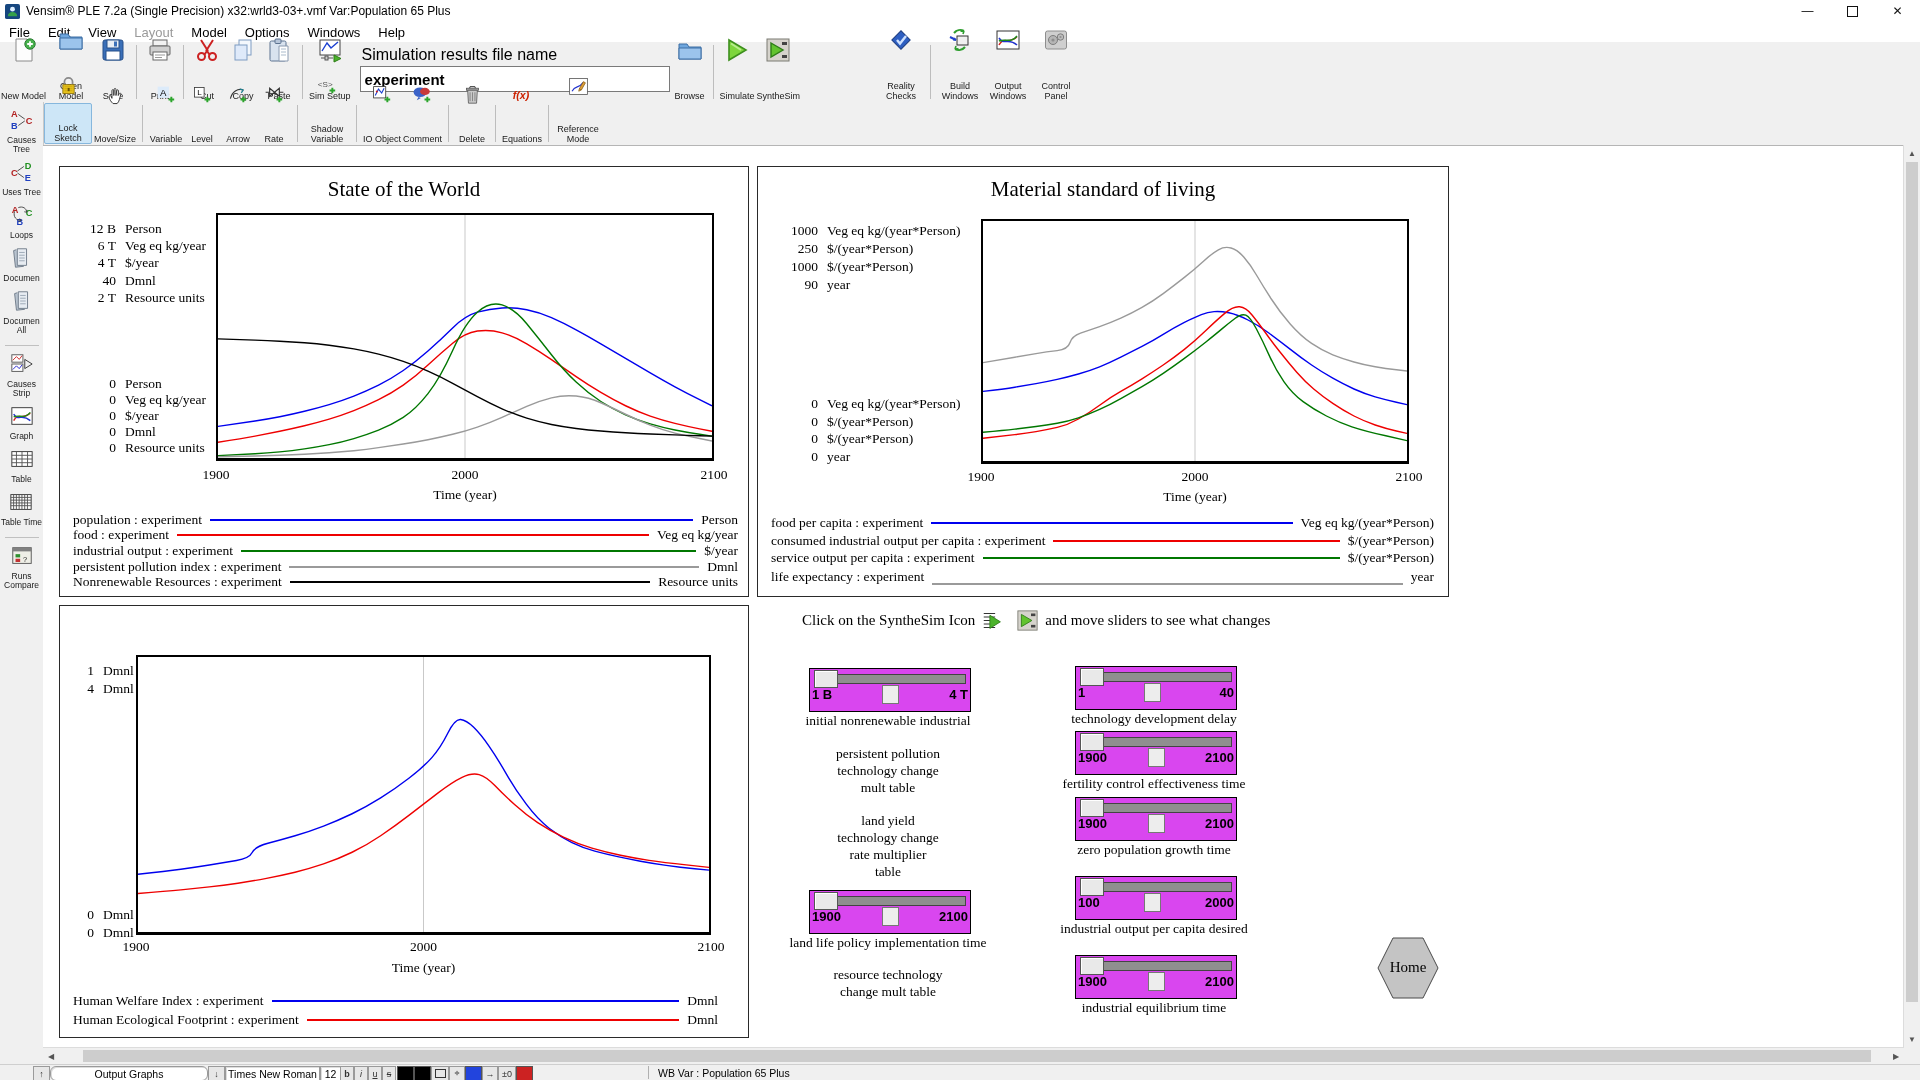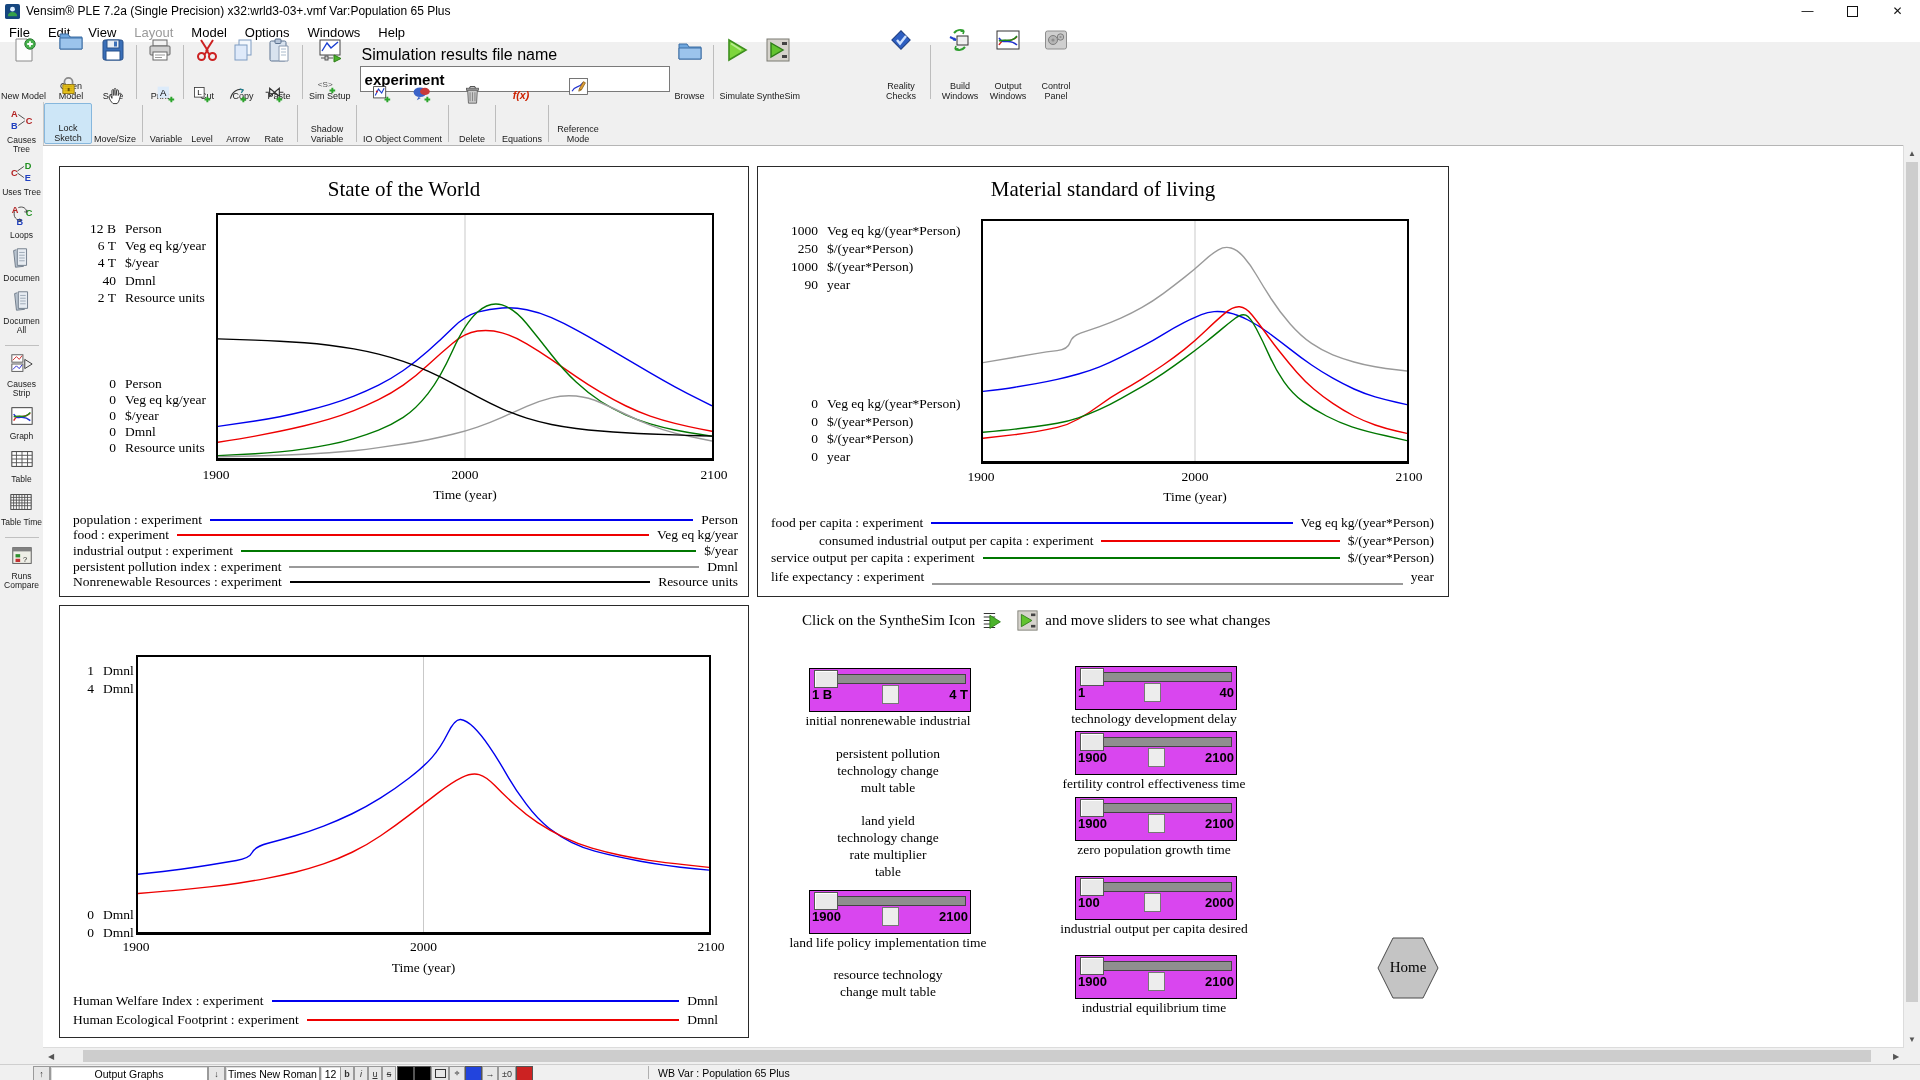--- a/index.html
+++ b/index.html
@@ -667,21 +667,21 @@
         <span class="xtick" style="left: 223px; top: 302px;">1900</span>
         <span class="xtick" style="left: 437px; top: 302px;">2000</span>
         <span class="xtick" style="left: 651px; top: 302px;">2100</span>
         <span class="xaxis-label" style="left: 437px; top: 322px;">Time (year)</span>
         <div class="legend-block" style="left: 13px; top: 347px; width: 663px;">
           <div class="legend-row" style="height: 17.8px;">
             <span>food per capita : experiment</span>
             <span class="legend-line" style="border-color:#0000ee"></span>
             <span>Veg eq kg/(year*Person)</span>
           </div>
-          <div class="legend-row" style="height: 17.8px; margin-left: 48px;">
+          <div class="legend-row" style="height: 17.8px;">
             <span>consumed industrial output per capita : experiment</span>
             <span class="legend-line" style="border-color:#ee0000"></span>
             <span>$/(year*Person)</span>
           </div>
           <div class="legend-row" style="height: 17.8px;">
             <span>service output per capita : experiment</span>
             <span class="legend-line" style="border-color:#007700"></span>
             <span>$/(year*Person)</span>
           </div>
           <div class="legend-row" style="height: 17.8px; align-items: flex-end;">
@@ -867,21 +867,21 @@
     <div class="scr-arrow" style="left:0;bottom:0;width:16px;height:16px;">▼</div>
   </div>
   <div id="hscroll">
     <div class="scr-arrow" style="left:0;top:0;width:16px;height:16px;">◀</div>
     <div class="scr-thumb" style="left:40px;top:2px;width:1788px;height:12px;"></div>
     <div class="scr-arrow" style="right:0;top:0;width:16px;height:16px;">▶</div>
   </div>
 
   <div id="statusbar">
       <div class="sb-el sb-btn" style="left: 33px; width: 15px;">↑</div>
-      <div class="sb-el sb-well" style="left: 50px; width: 156px;">Output Graphs</div>
+      <div class="sb-el sb-well" style="left: 50px; width: 156px; border-radius: 6px;">Output Graphs</div>
       <div class="sb-el sb-btn" style="left: 208px; width: 15px;">↓</div>
       <div class="sb-el sb-well" style="left: 225px; width: 93px;">Times New Roman</div>
       <div class="sb-el sb-well" style="left: 320px; width: 19px;">12</div>
       <div class="sb-el sb-btn" style="left: 340px; width: 12px; font-weight: bold;">b</div>
       <div class="sb-el sb-btn" style="left: 354px; width: 12px; font-style: italic;">i</div>
       <div class="sb-el sb-btn" style="left: 368px; width: 12px; text-decoration: underline;">u</div>
       <div class="sb-el sb-btn" style="left: 382px; width: 12px; text-decoration: line-through;">s</div>
       <div class="sb-el sb-swatch" style="left: 397px; width: 15px; background: rgb(0, 0, 0);"></div>
       <div class="sb-el sb-swatch" style="left: 414px; width: 15px; background: rgb(0, 0, 0);"></div>
       <div class="sb-el sb-btn" style="left: 431px; width: 16px;">

